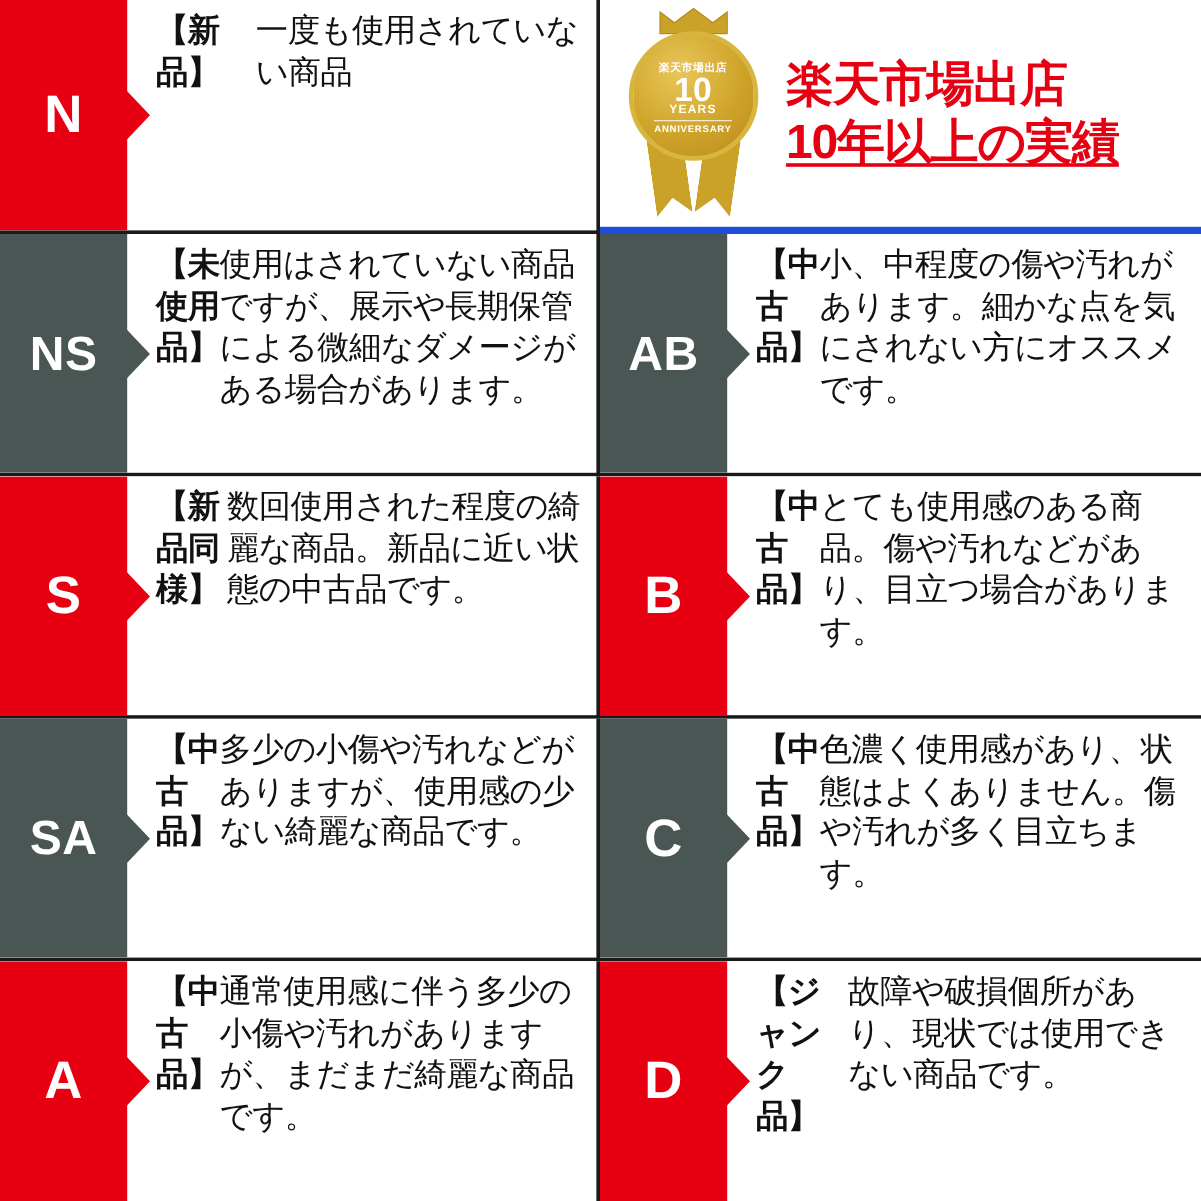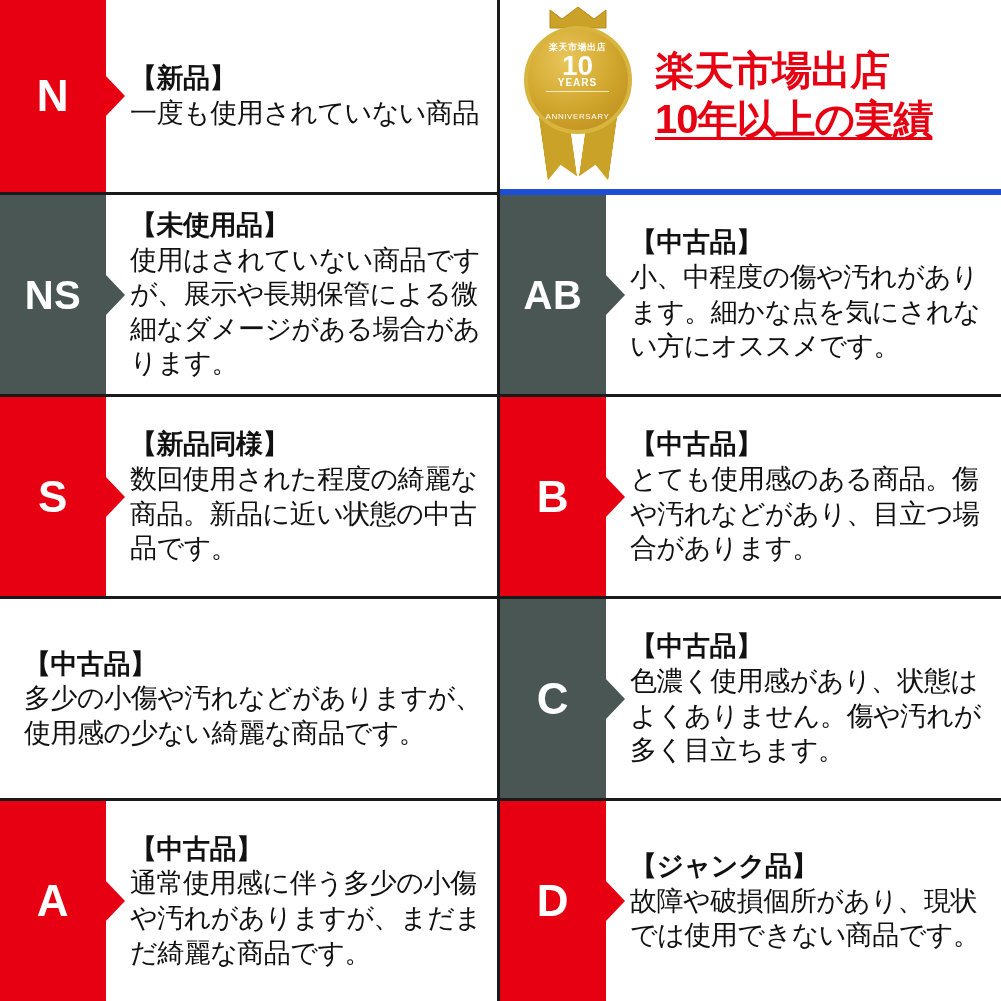--- a/index.html
+++ b/index.html
@@ -79,21 +79,21 @@
     font-weight: bold;
   }
   .badge-label.w2 { font-size: 40px; }
   .text {
     flex: 1 1 auto;
     padding: 8px 10px 8px 24px;
     color: #111111;
     font-size: 27px;
     line-height: 1.28;
     display: flex;
-    flex-direction: column;
+    flex-direction: row;
     justify-content: center;
     letter-spacing: -0.5px;
     box-sizing: border-box;
   }
   .text .title {
     font-weight: bold;
     display: block;
   }
   .text .desc {
     display: block;
@@ -182,25 +182,25 @@
   }
   .medal-years {
     font-size: 10px;
     font-weight: bold;
     letter-spacing: 1px;
     margin-top: -2px;
     text-align: right;
   }
   .medal-anniv {
     font-size: 8px;
-    font-weight: normal;
+    font-weight: bold;
     letter-spacing: 0.6px;
     margin-top: 3px;
     border-top: 1px solid rgba(255,255,255,.75);
-    padding-top: 20px;
+    padding-top: 2px;
   }
   .promo-text {
     flex: 1 1 auto;
     color: #e60012;
     font-weight: bold;
     font-size: 40px;
     line-height: 1.22;
     letter-spacing: -1px;
     padding-right: 6px;
   }
@@ -284,20 +284,23 @@
       <div class="badge red">
         <span class="badge-label">B</span>
       </div>
       <div class="text">
         <span class="title">【中古品】</span>
         <span class="desc">とても使用感のある商品。傷や汚れなどがあり、目立つ場合があります。</span>
       </div>
     </div>
 
     <div class="cell" style="grid-column:1;grid-row:4;">
+      <div class="badge gray">
+        <span class="badge-label w2">SA</span>
+      </div>
       <div class="text">
         <span class="title">【中古品】</span>
         <span class="desc">多少の小傷や汚れなどがありますが、使用感の少ない綺麗な商品です。</span>
       </div>
     </div>
 
     <div class="cell col2" style="grid-column:2;grid-row:4;">
       <div class="badge gray">
         <span class="badge-label">C</span>
       </div>

